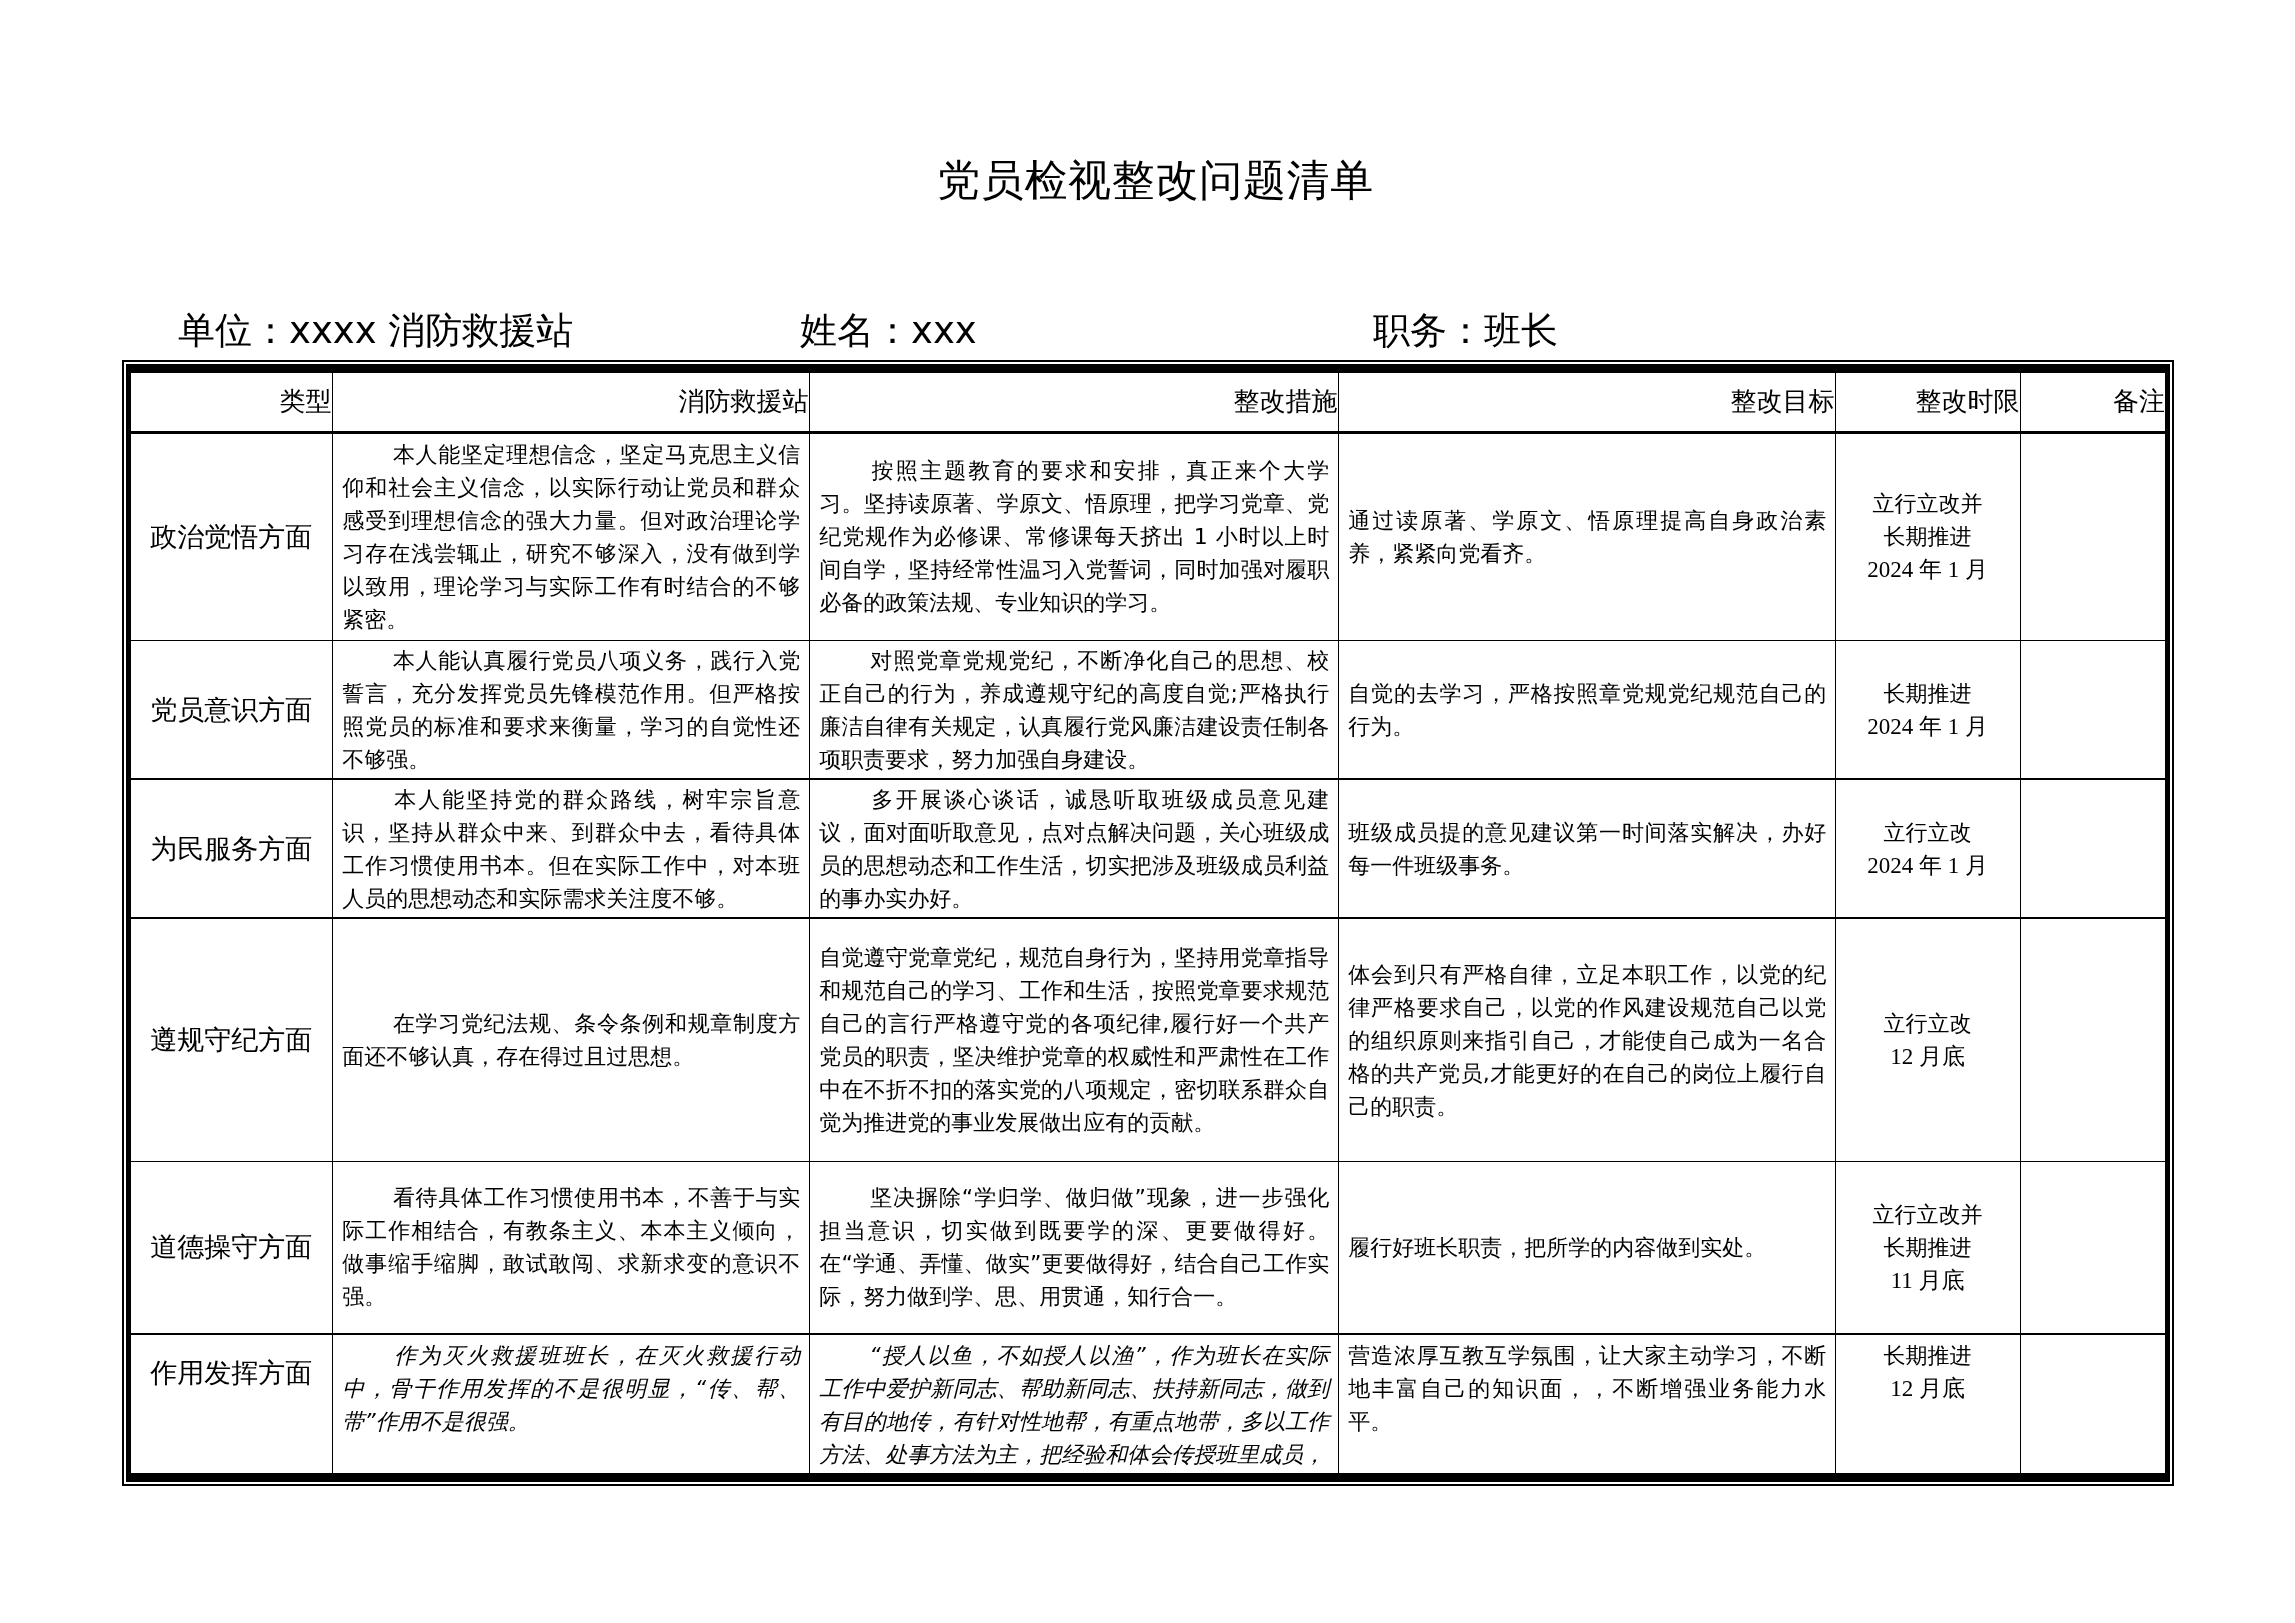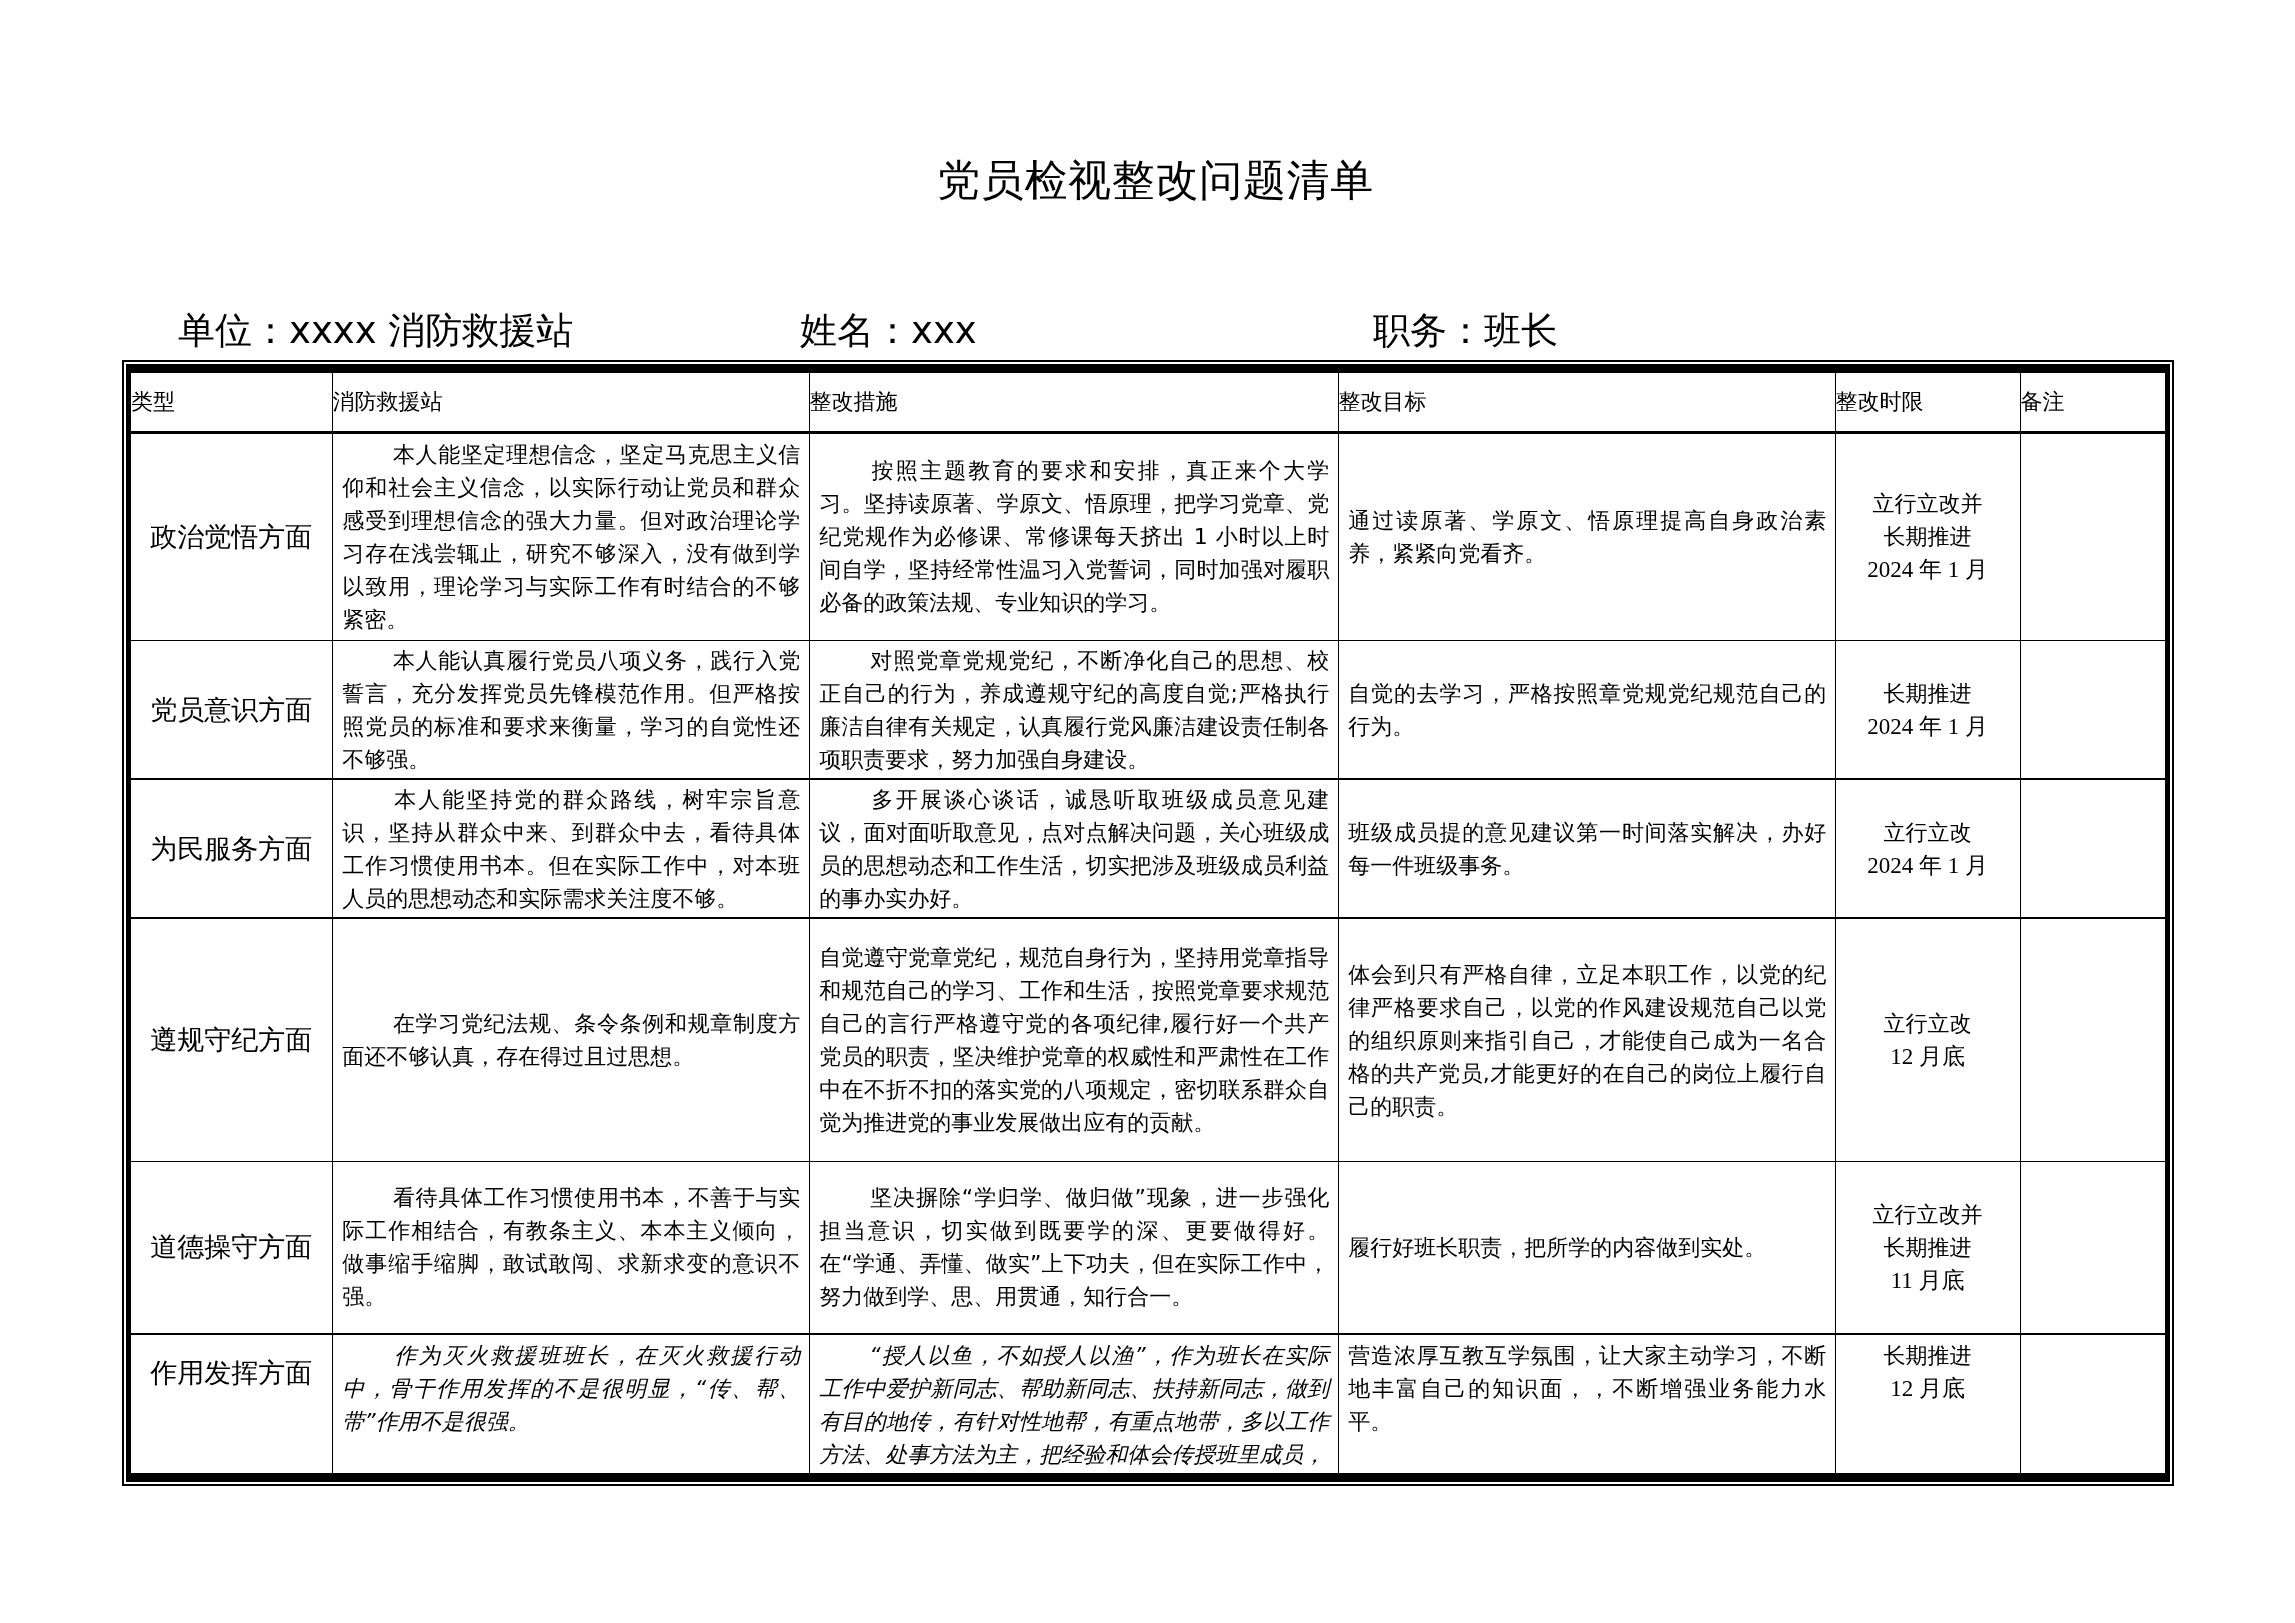--- a/index.html
+++ b/index.html
@@ -74,22 +74,22 @@
     padding: 0;
     vertical-align: middle;
     overflow: hidden;
   }
   th:first-child, td:first-child { border-left: none; }
   th:last-child, td:last-child { border-right: none; }
 
   thead tr { height: 59px; }
   th {
     font-weight: normal;
-    font-size: 22px;
-    text-align: left;
+    font-size: 26px;
+    text-align: right;
     border-bottom: 3.5px solid #000;
   }
   tbody tr.r1 { height: 208px; }
   tbody tr.r2 { height: 139px; }
   tbody tr.r3 { height: 139px; }
   tbody tr.r4 { height: 243px; }
   tbody tr.r5 { height: 172px; }
   tbody tr.r6 { height: 139px; }
 
   tbody tr td { border-bottom: 1.4px solid #000; }
@@ -213,21 +213,21 @@
           <td class="deadline">
             <span class="line">立行立改</span>
             <span class="line date">12 月底</span>
           </td>
           <td></td>
         </tr>
 
         <tr class="r5">
           <td class="type">道德操守方面</td>
           <td class="text"><span class="indent"></span><span>看待具体工作习惯使用书本，不善于与实际工作相结合，有教条主义、本本主义倾向，做事缩手缩脚，敢试敢闯、求新求变的意识不强。</span></td>
-          <td class="text"><span class="indent"></span><span>坚决摒除“学归学、做归做”现象，进一步强化担当意识，切实做到既要学的深、更要做得好。在“学通、弄懂、做实”上下功夫，但在实际工作中，努力做到学、思、用贯通，知行合一。</span></td>
+          <td class="text"><span class="indent"></span><span>坚决摒除“学归学、做归做”现象，进一步强化担当意识，切实做到既要学的深、更要做得好。在“学通、弄懂、做实”更要做得好，结合自己工作实际，努力做到学、思、用贯通，知行合一。</span></td>
           <td class="goal">履行好班长职责，把所学的内容做到实处。</td>
           <td class="deadline">
             <span class="line">立行立改并</span>
             <span class="line">长期推进</span>
             <span class="line date">11 月底</span>
           </td>
           <td></td>
         </tr>
 
         <tr class="r6">

